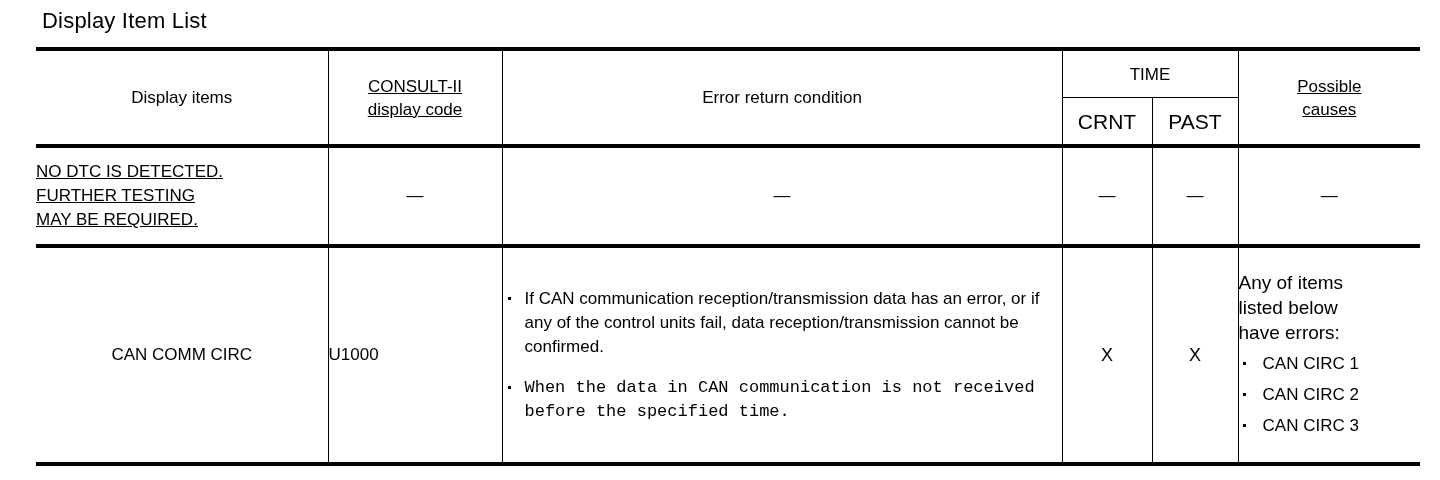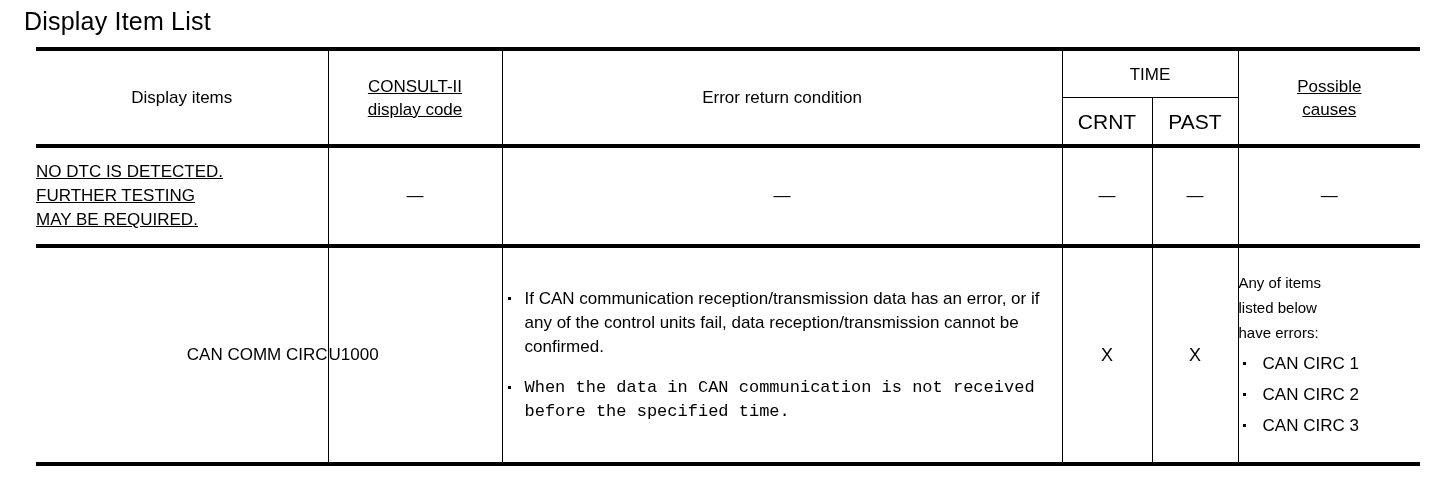--- a/index.html
+++ b/index.html
@@ -18,23 +18,23 @@
 
   .page {
     position: relative;
     width: 1440px;
     height: 480px;
   }
 
   
   .doc-title {
     position: absolute;
-    left: 24px;
+    left: 42px;
     top: 6px;
-    font-size: 25px;
+    font-size: 22px;
     line-height: 30px;
     letter-spacing: 0.2px;
     white-space: nowrap;
   }
 
   
   .item-table {
     position: absolute;
     left: 36px;
     top: 47px;
@@ -77,21 +77,21 @@
   }
 
   
   .cell {
     font-size: 17px;
     line-height: 24px;
   }
   .cell-center {
   }
   .cell-left {
-    text-align: right;
+    text-align: center;
     padding-left: 14px;
   }
   .dash {
     font-size: 17px;
     text-align: center;
   }
   .xmark {
     font-size: 18px;
     text-align: center;
   }
@@ -130,21 +130,21 @@
     padding: 10px 14px 10px 10px;
   }
   .err-cell ul.bullets > li { margin-bottom: 17px; }
   .err-cell ul.bullets > li:last-child { margin-bottom: 0; font-family: Liberation Mono, monospace; }
 
   .causes-cell {
     padding: 10px 8px 10px 12px;
     vertical-align: top;
   }
   .causes-head {
-    font-size: 15px;
+    font-size: 19px;
     line-height: 25px;
     white-space: pre-line;
   }
   .causes-cell ul.bullets {
     margin-top: 3px;
   }
   .causes-cell ul.bullets > li {
     padding-left: 24px;
     line-height: 31px;
     margin-bottom: 0;

